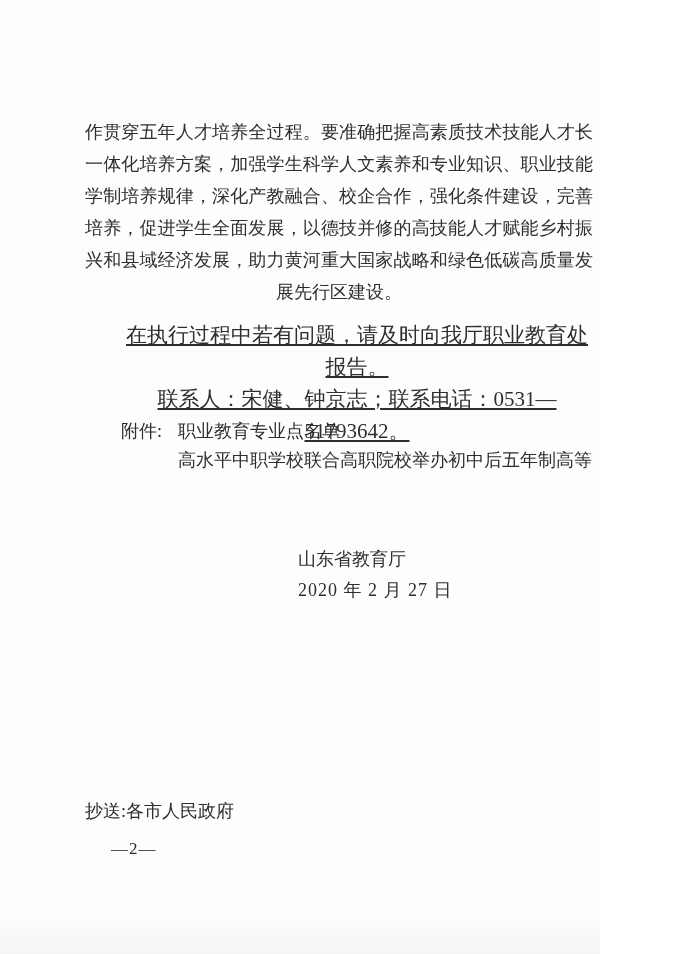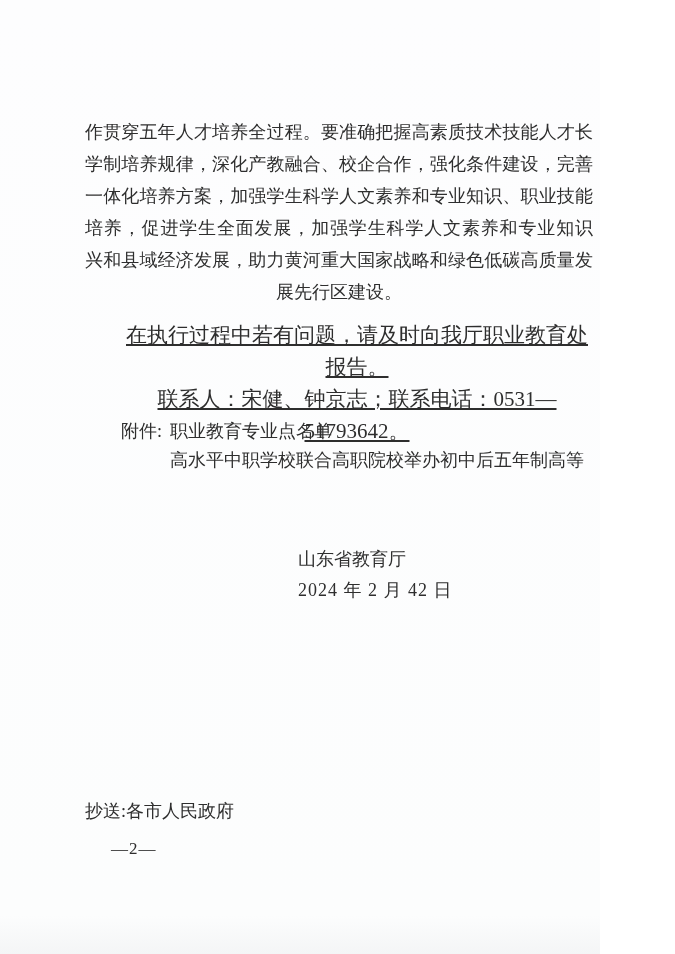--- a/index.html
+++ b/index.html
@@ -43,21 +43,21 @@
     width: 472px;
     font-size: 21px;
     line-height: 32px;
     text-decoration: underline;
   }
   .attachment {
     position: absolute;
     left: 121px;
     top: 417px;
     display: flex;
-    gap: 8px;
+    gap: 16px;
     font-size: 18px;
     line-height: 29px;
   }
   .signature-block {
     position: absolute;
     left: 298px;
     top: 544px;
     width: 220px;
     text-align: left;
     font-size: 18px;
@@ -82,42 +82,42 @@
     letter-spacing: 1px;
   }
 </style>
 </head>
 <body>
 
 <div class="page">
 
   <div class="body-paragraph">
     <div class="line just">作贯穿五年人才培养全过程。要准确把握高素质技术技能人才长</div>
+    <div class="line just">一体化培养方案，加强学生科学人文素养和专业知识、职业技能</div>
     <div class="line just">学制培养规律，深化产教融合、校企合作，强化条件建设，完善</div>
-    <div class="line just">一体化培养方案，加强学生科学人文素养和专业知识、职业技能</div>
-    <div class="line just">培养，促进学生全面发展，加强学生科学人文素养和专业知识</div>
+    <div class="line just">培养，促进学生全面发展，以德技并修的高技能人才赋能乡村振</div>
     <div class="line just">兴和县域经济发展，助力黄河重大国家战略和绿色低碳高质量发</div>
     <div class="line">展先行区建设。</div>
   </div>
 
   <div class="closing-paragraphs">
     <div class="line">在执行过程中若有问题，请及时向我厅职业教育处报告。</div>
     <div class="line">联系人：宋健、钟京志；联系电话：0531—51793642。</div>
   </div>
 
   <div class="attachment">
     <span>附件:</span>
     <div>
       <div>职业教育专业点名单</div>
       <div>高水平中职学校联合高职院校举办初中后五年制高等</div>
     </div>
   </div>
 
   <div class="signature-block">
     <div>山东省教育厅</div>
-    <div class="date">2024 年 2 月 42 日</div>
+    <div class="date">2020 年 2 月 27 日</div>
   </div>
 
   <div class="cc-line">抄送:各市人民政府</div>
 
   <div class="page-number">—2—</div>
 
 </div>
 
 </body></html>

